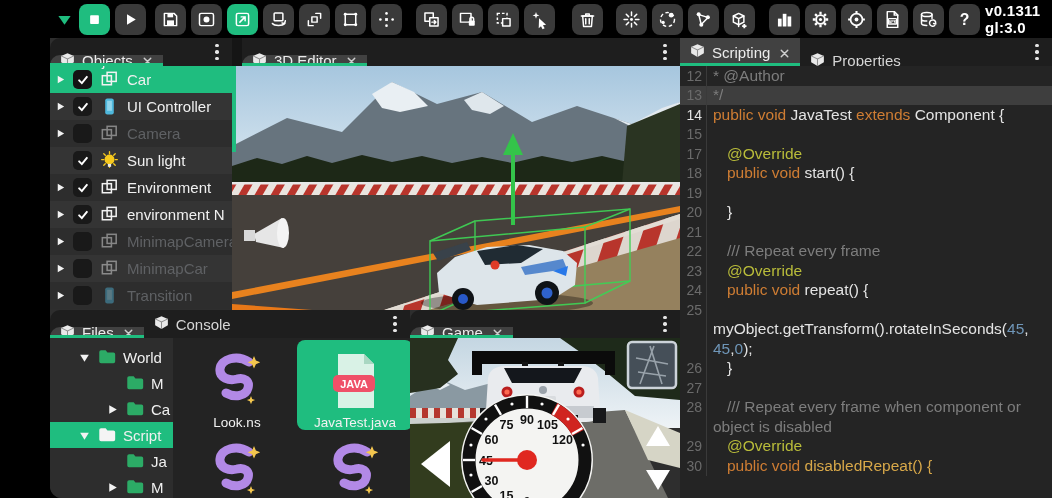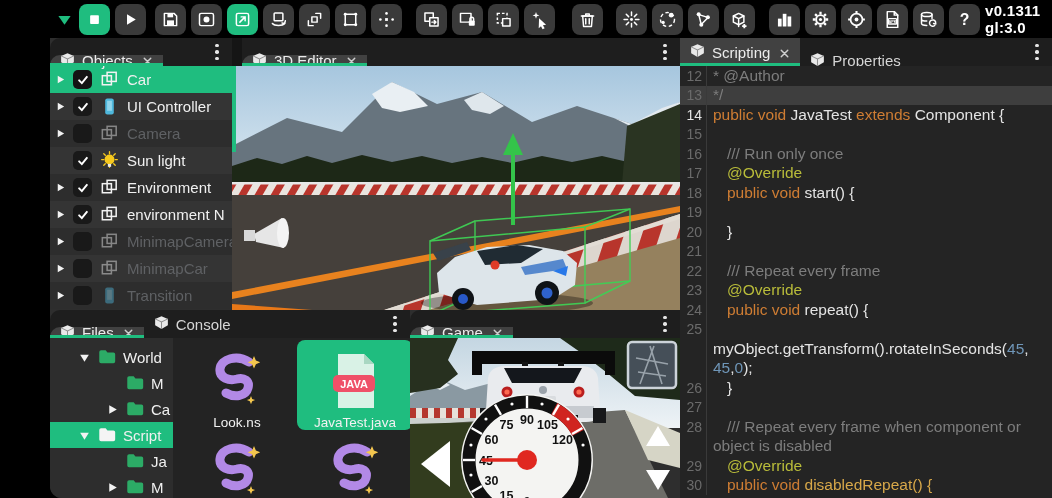--- a/index.html
+++ b/index.html
@@ -602,24 +602,20 @@
           <span class="gut">13</span>
           <span class="ct"><span class="c-cmt"> */</span></span>
         </div>
         <div class="cline">
           <span class="gut gold">14</span>
           <span class="ct"><span class="c-kw">public void </span><span class="c-pl">JavaTest </span><span class="c-kw">extends </span><span class="c-pl">Component {</span></span>
         </div>
         <div class="cline">
           <span class="gut">15</span>
           <span class="ct"></span>
-        </div>
-        <div class="cline">
-          <span class="gut">16</span>
-          <span class="ct ind1"><span class="c-cmt">/// Run only once</span></span>
         </div>
         <div class="cline">
           <span class="gut">17</span>
           <span class="ct ind1"><span class="c-ann">@Override</span></span>
         </div>
         <div class="cline">
           <span class="gut">18</span>
           <span class="ct ind1"><span class="c-kw">public void </span><span class="c-pl">start() {</span></span>
         </div>
         <div class="cline">

